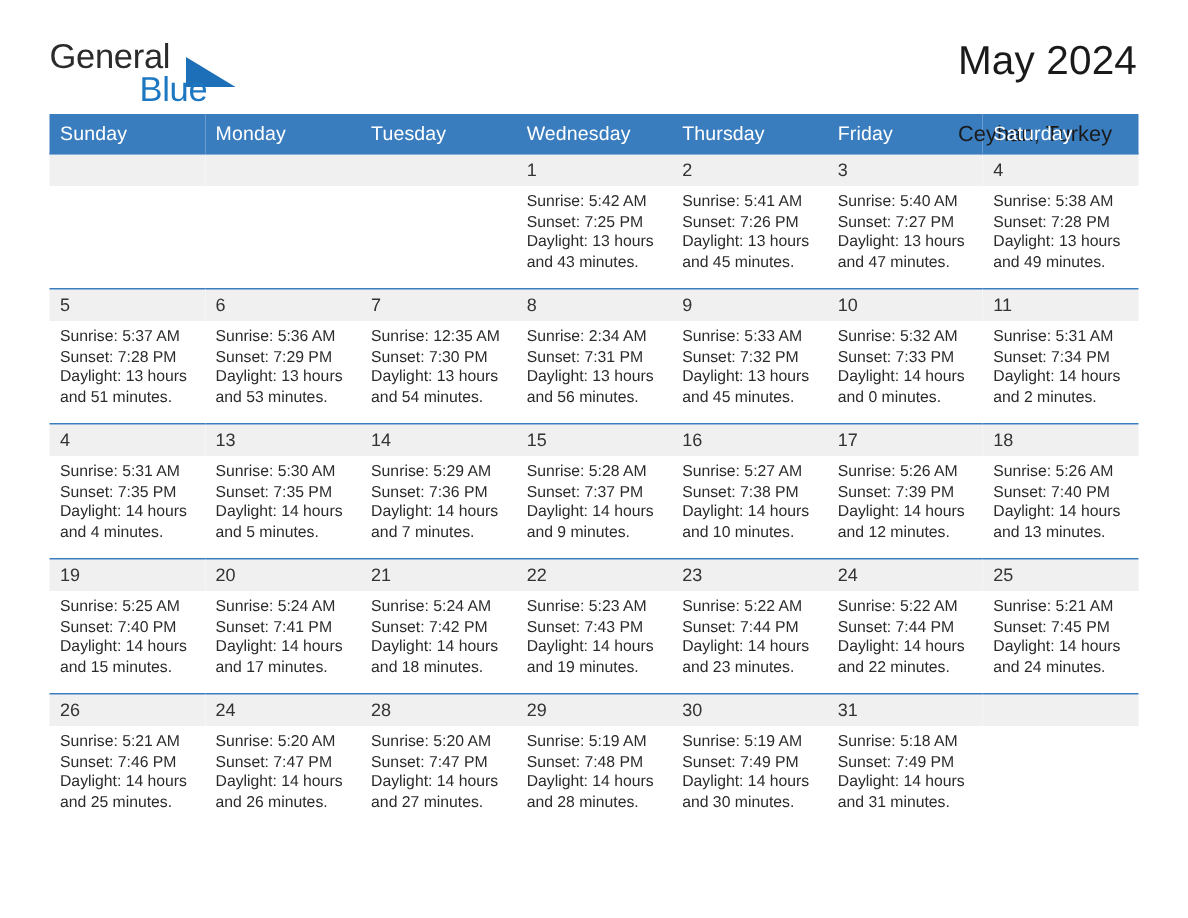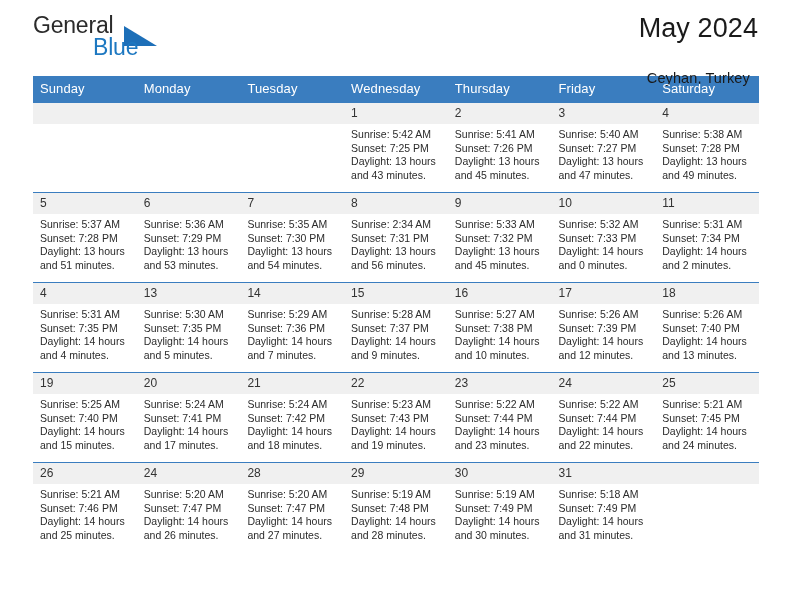--- a/index.html
+++ b/index.html
@@ -21,21 +21,21 @@
     width: 792px;
     height: 612px;
     padding: 0;
   }
 
   
   .top-bar {
     display: flex;
     align-items: flex-start;
     justify-content: space-between;
-    padding: 12px 34px 0 33px;
+    padding: 24px 34px 0 33px;
     height: 76px;
   }
 
   .logo-block {
     position: relative;
     width: 150px;
     height: 52px;
     user-select: none;
   }
   .logo-general {
@@ -60,21 +60,21 @@
     position: absolute;
     left: 91px;
     top: 14px;
     width: 0;
     height: 0;
     border-left: 33px solid #1d6fb8;
     border-top: 20px solid transparent;
   }
 
   .title-block {
-    text-align: center;
+    text-align: left;
     padding-top: 2px;
   }
   .cal-title {
     font-size: 27px;
     font-weight: normal;
     color: #1a1a1a;
     line-height: 1.1;
     letter-spacing: 0.1px;
   }
   .cal-subtitle {
@@ -227,21 +227,21 @@
             <div class="daynum">6</div>
             <div class="details">
               <div>Sunrise: 5:36 AM</div>
               <div>Sunset: 7:29 PM</div>
               <div class="wrap">Daylight: 13 hours and 53 minutes.</div>
             </div>
           </td>
           <td>
             <div class="daynum">7</div>
             <div class="details">
-              <div>Sunrise: 5:35 AM</div>
+              <div>Sunrise: 12:35 AM</div>
               <div>Sunset: 7:30 PM</div>
               <div class="wrap">Daylight: 13 hours and 54 minutes.</div>
             </div>
           </td>
           <td>
             <div class="daynum">8</div>
             <div class="details">
               <div>Sunrise: 2:34 AM</div>
               <div>Sunset: 7:31 PM</div>
               <div class="wrap">Daylight: 13 hours and 56 minutes.</div>

